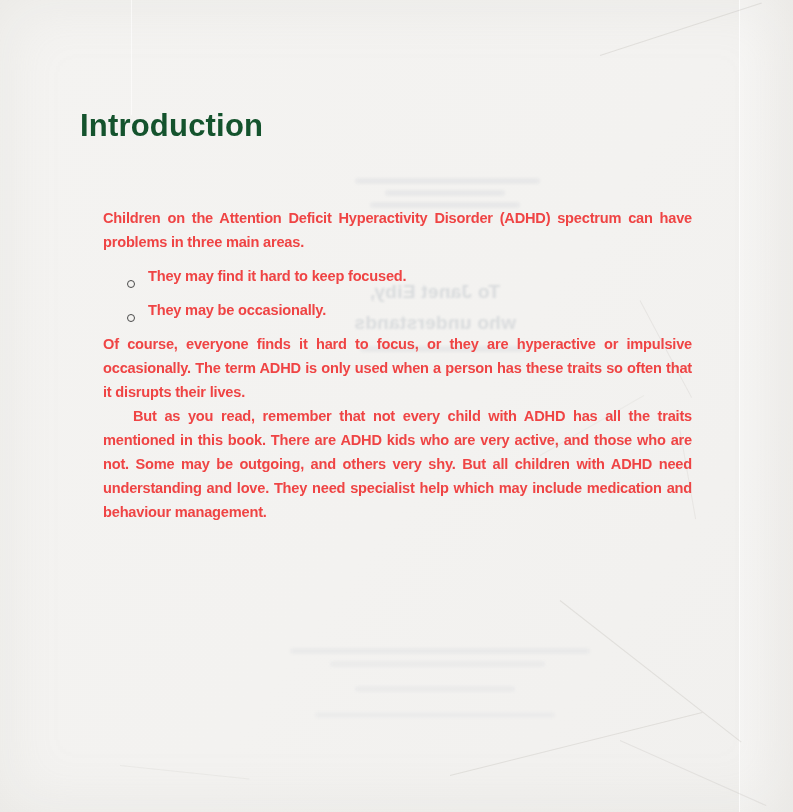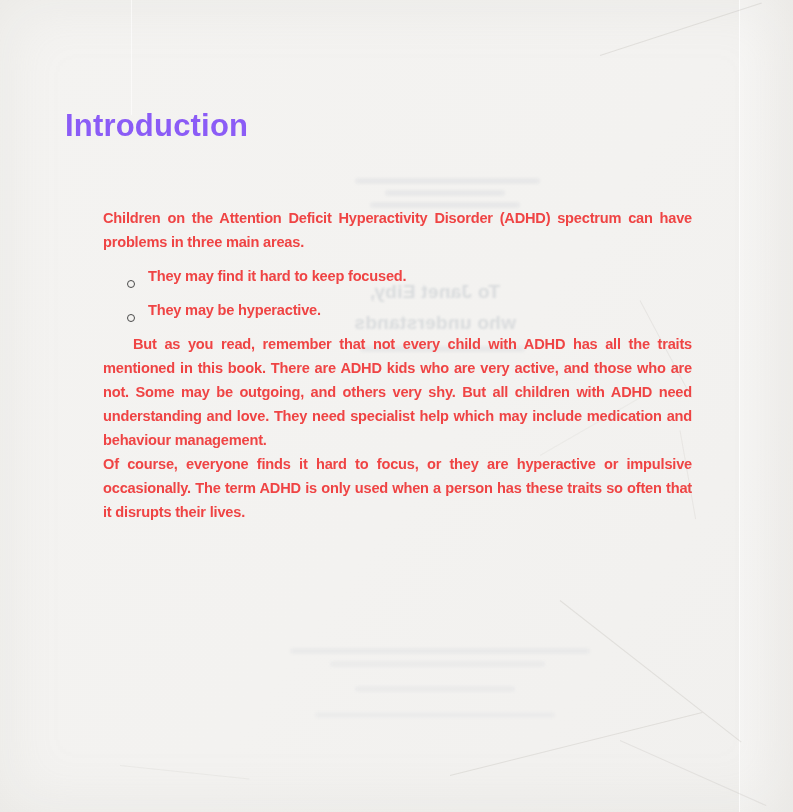--- a/index.html
+++ b/index.html
@@ -11,26 +11,26 @@
     background: linear-gradient(125deg, #f4f3f1 0%, #f3f2f0 55%, #f1f0ee 100%);
   }
   .scan-page {
     position: absolute;
     inset: 0;
     box-shadow: inset 0 0 60px rgba(190,186,180,0.18);
   }
   
   .page-title {
     position: absolute;
-    left: 65px;
+    left: 80px;
     top: 108px;
     font-size: 31px;
     font-weight: 700;
     letter-spacing: 0.2px;
-    color: #8b5cf6;
+    color: #14532d;
   }
   .text-block {
     position: absolute;
     left: 103px;
     top: 206px;
     width: 589px;
     color: #ef4444;
     font-size: 14.6px;
     font-weight: 700;
     letter-spacing: -0.2px;
@@ -140,26 +140,26 @@
   <div class="text-block">
     <p class="para">Children on the Attention Deficit Hyperactivity Disorder (ADHD) spectrum can have problems in three main areas.</p>
 
     <ul class="bullet-list">
       <li class="bullet-item">
         <span class="bullet-circle"></span>
         <span>They may find it hard to keep focused.</span>
       </li>
       <li class="bullet-item">
         <span class="bullet-circle"></span>
-        <span>They may be hyperactive.</span>
+        <span>They may be occasionally.</span>
       </li>
     </ul>
 
+    <p class="para">Of course, everyone finds it hard to focus, or they are hyperactive or impulsive occasionally. The term ADHD is only used when a person has these traits so often that it disrupts their lives.</p>
     <p class="para indent">But as you read, remember that not every child with ADHD has all the traits mentioned in this book. There are ADHD kids who are very active, and those who are not.  Some may be outgoing, and others very shy. But all children with ADHD need understanding and love. They need specialist help which may include medication and behaviour management.</p>
-    <p class="para">Of course, everyone finds it hard to focus, or they are hyperactive or impulsive occasionally. The term ADHD is only used when a person has these traits so often that it disrupts their lives.</p>
   </div>
 
   <div class="fold-line-left"></div>
   <div class="fold-line-right"></div>
   <div class="edge-right"></div>
 
   <div class="crease" style="left:600px; top:55px;  width:170px; transform:rotate(-18deg);"></div>
   <div class="crease" style="left:640px; top:300px; width:110px; transform:rotate(62deg); opacity:0.7;"></div>
   <div class="crease" style="left:560px; top:600px; width:230px; transform:rotate(38deg);"></div>
   <div class="crease" style="left:450px; top:775px; width:260px; transform:rotate(-14deg);"></div>

